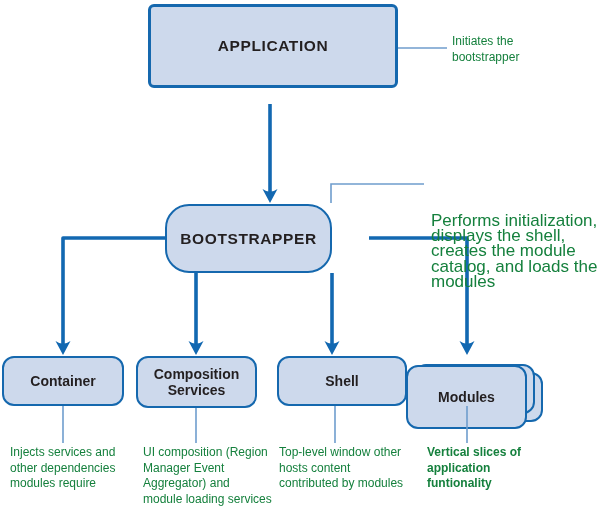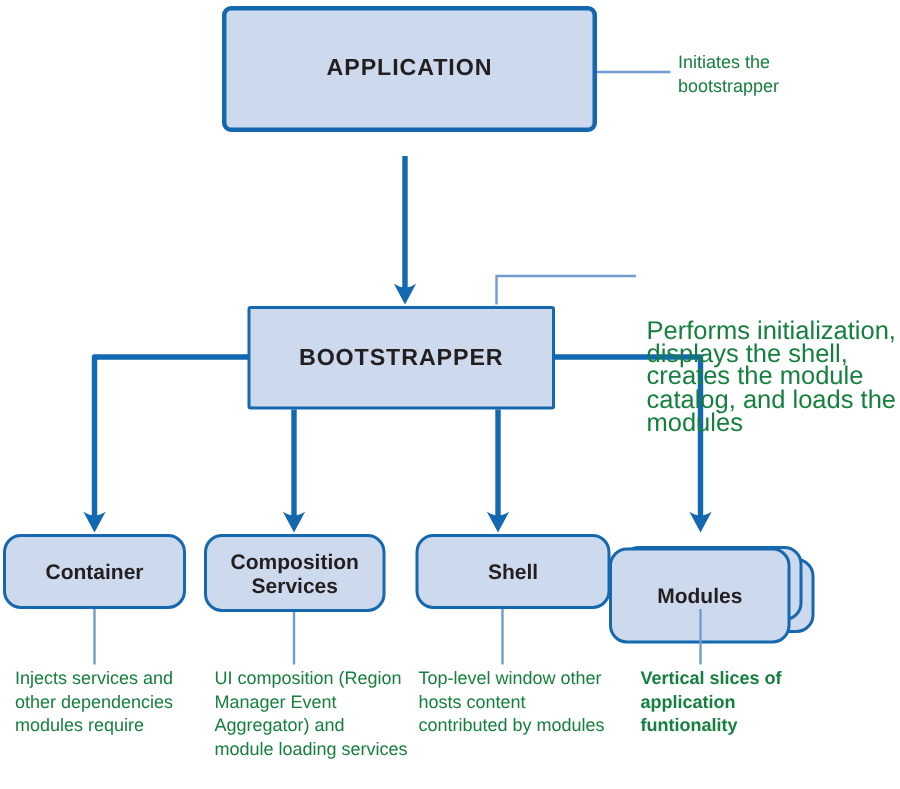--- a/index.html
+++ b/index.html
@@ -27,22 +27,22 @@
     color: #231f20;
     font-weight: 700;
     line-height: 1.15;
   }
   .node-application {
     left: 148px; top: 4px; width: 250px; height: 84px;
     border-radius: 6px; border-width: 3px;
     font-size: 15.5px; letter-spacing: 0.6px;
   }
   .node-bootstrapper {
-    left: 165px; top: 204px; width: 205px; height: 69px;
-    border-radius: 2px;
+    left: 165px; top: 204px; width: 167px; height: 69px;
+    border-radius: 24px;
     font-size: 15.5px; letter-spacing: 0.6px;
   }
   .node-small {
     border-radius: 12px;
     font-size: 14px;
   }
   .node-container   { left: 2px;   top: 356px; width: 122px; height: 50px; }
   .node-composition { left: 136px; top: 356px; width: 121px; height: 52px; padding: 0 8px; }
   .node-shell       { left: 277px; top: 356px; width: 130px; height: 50px; }
   .node-modules     { left: 406px; top: 365px; width: 121px; height: 64px; }

